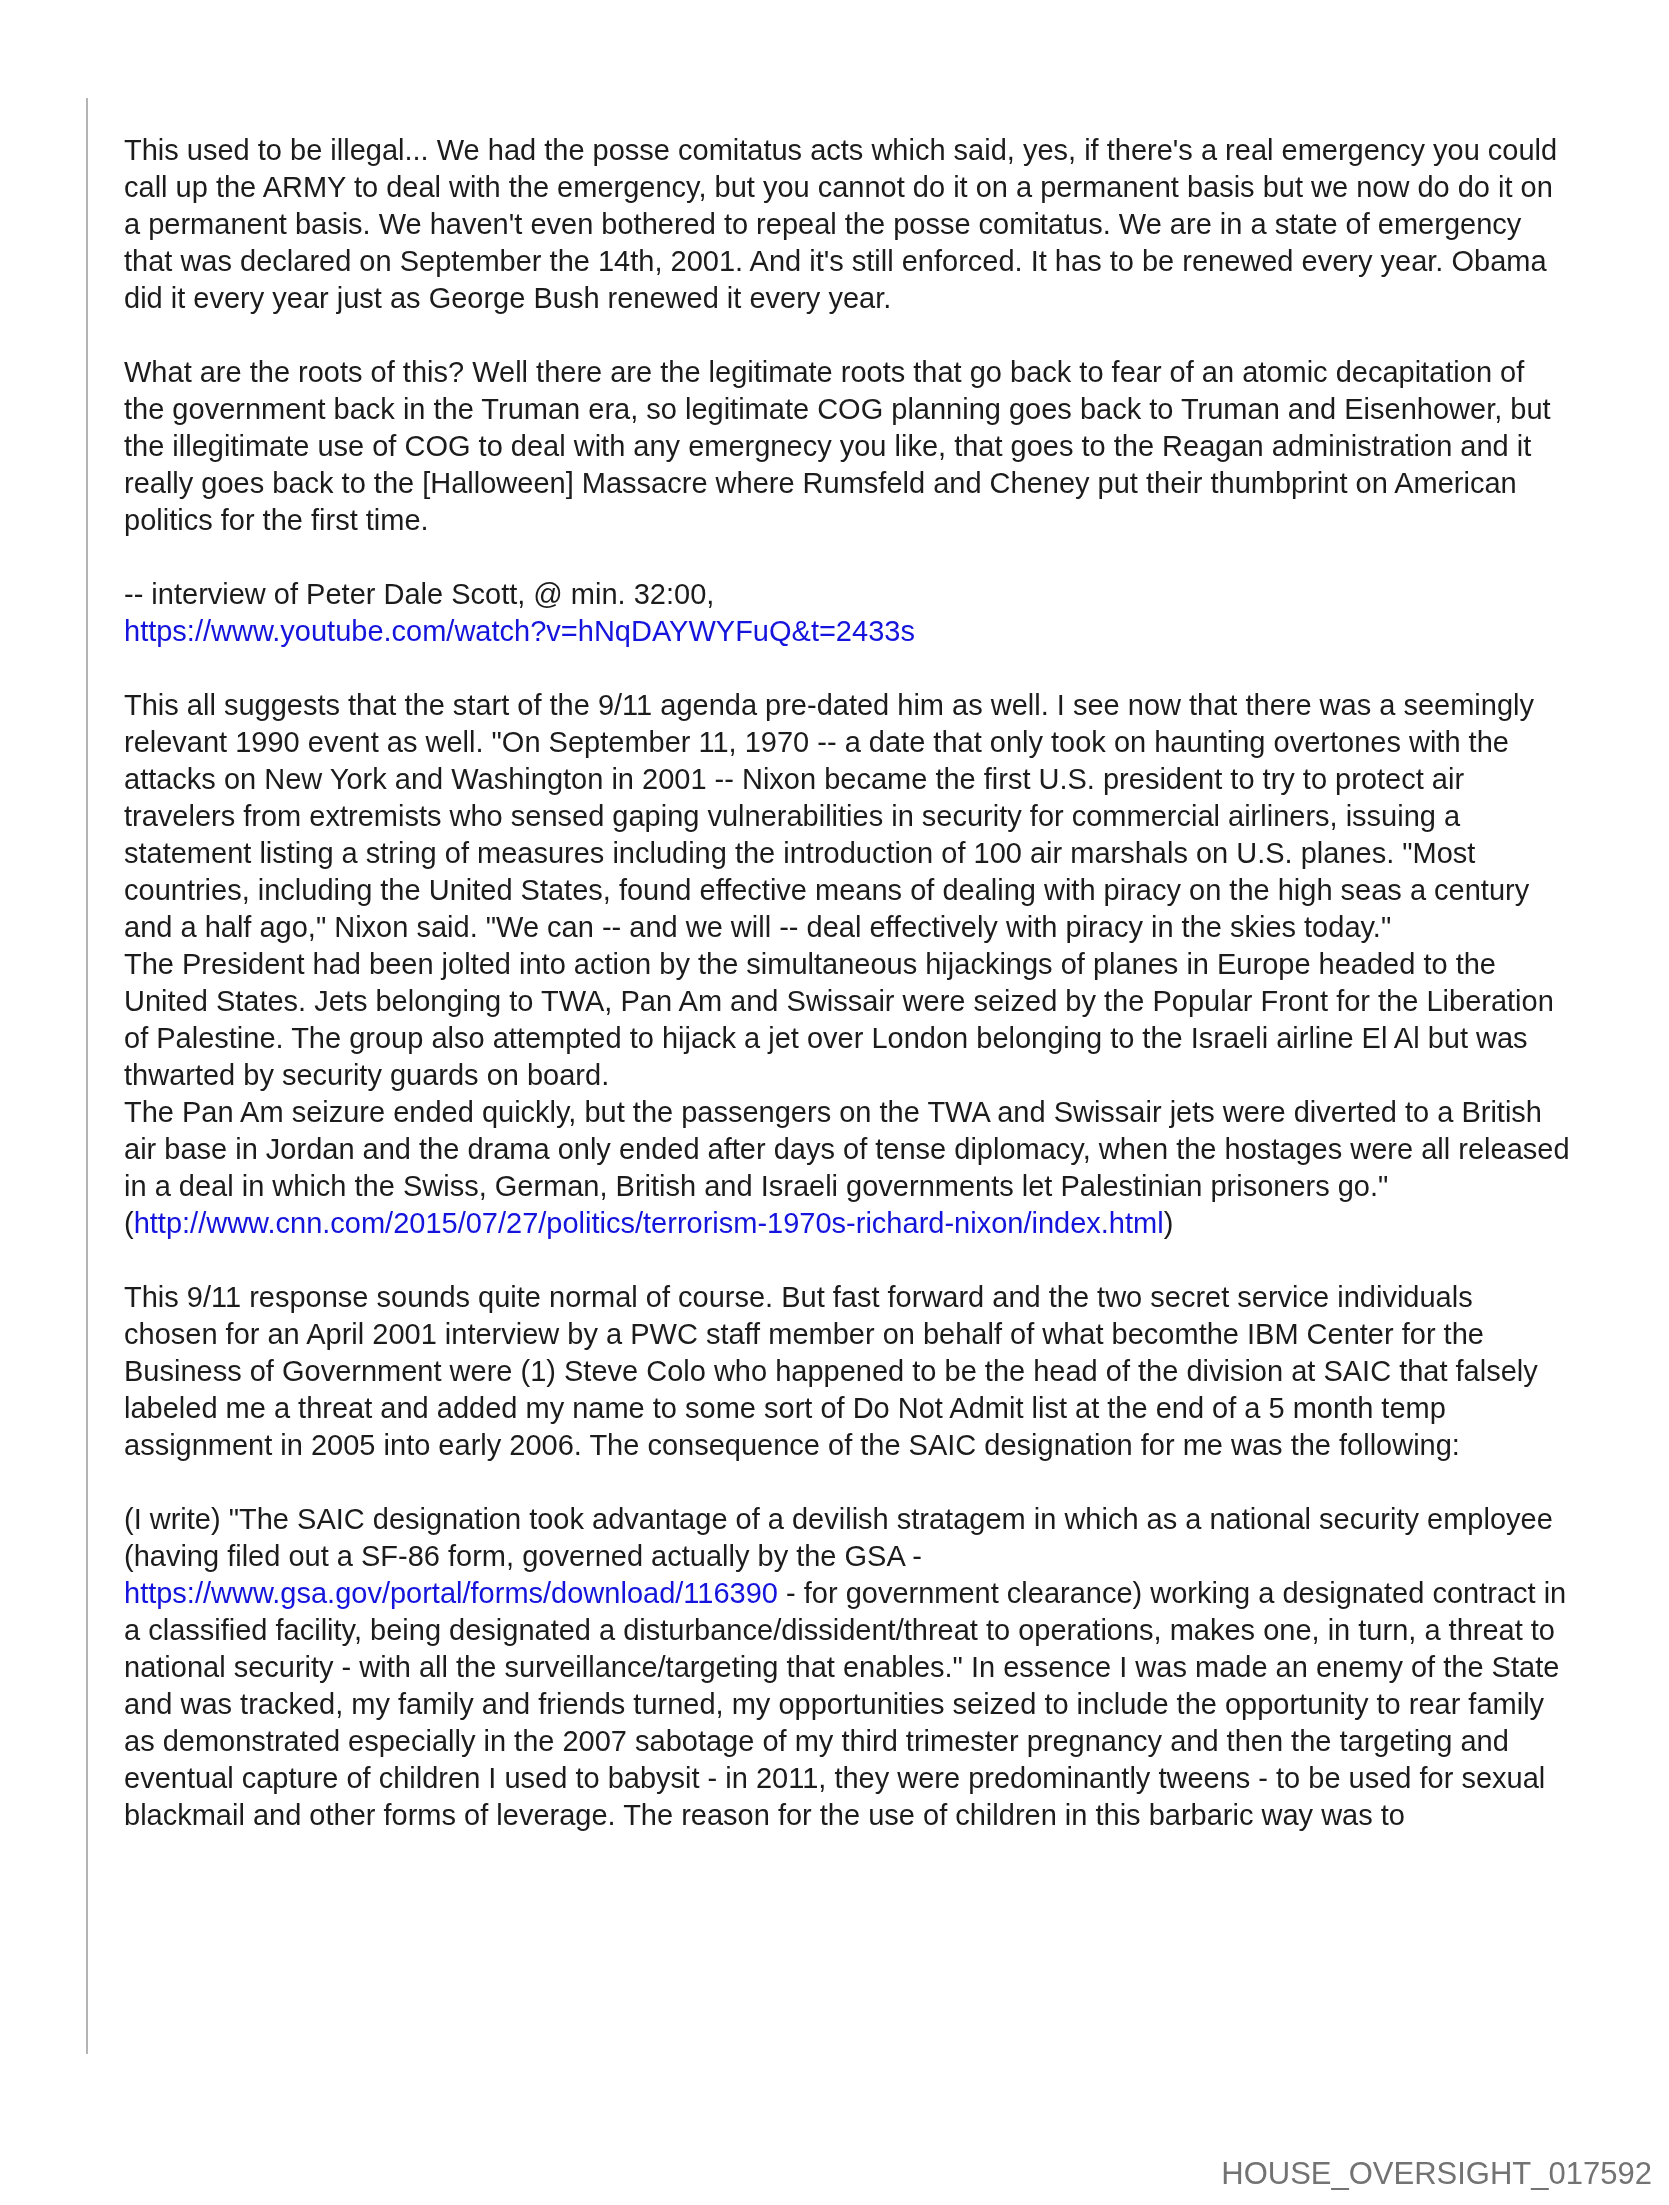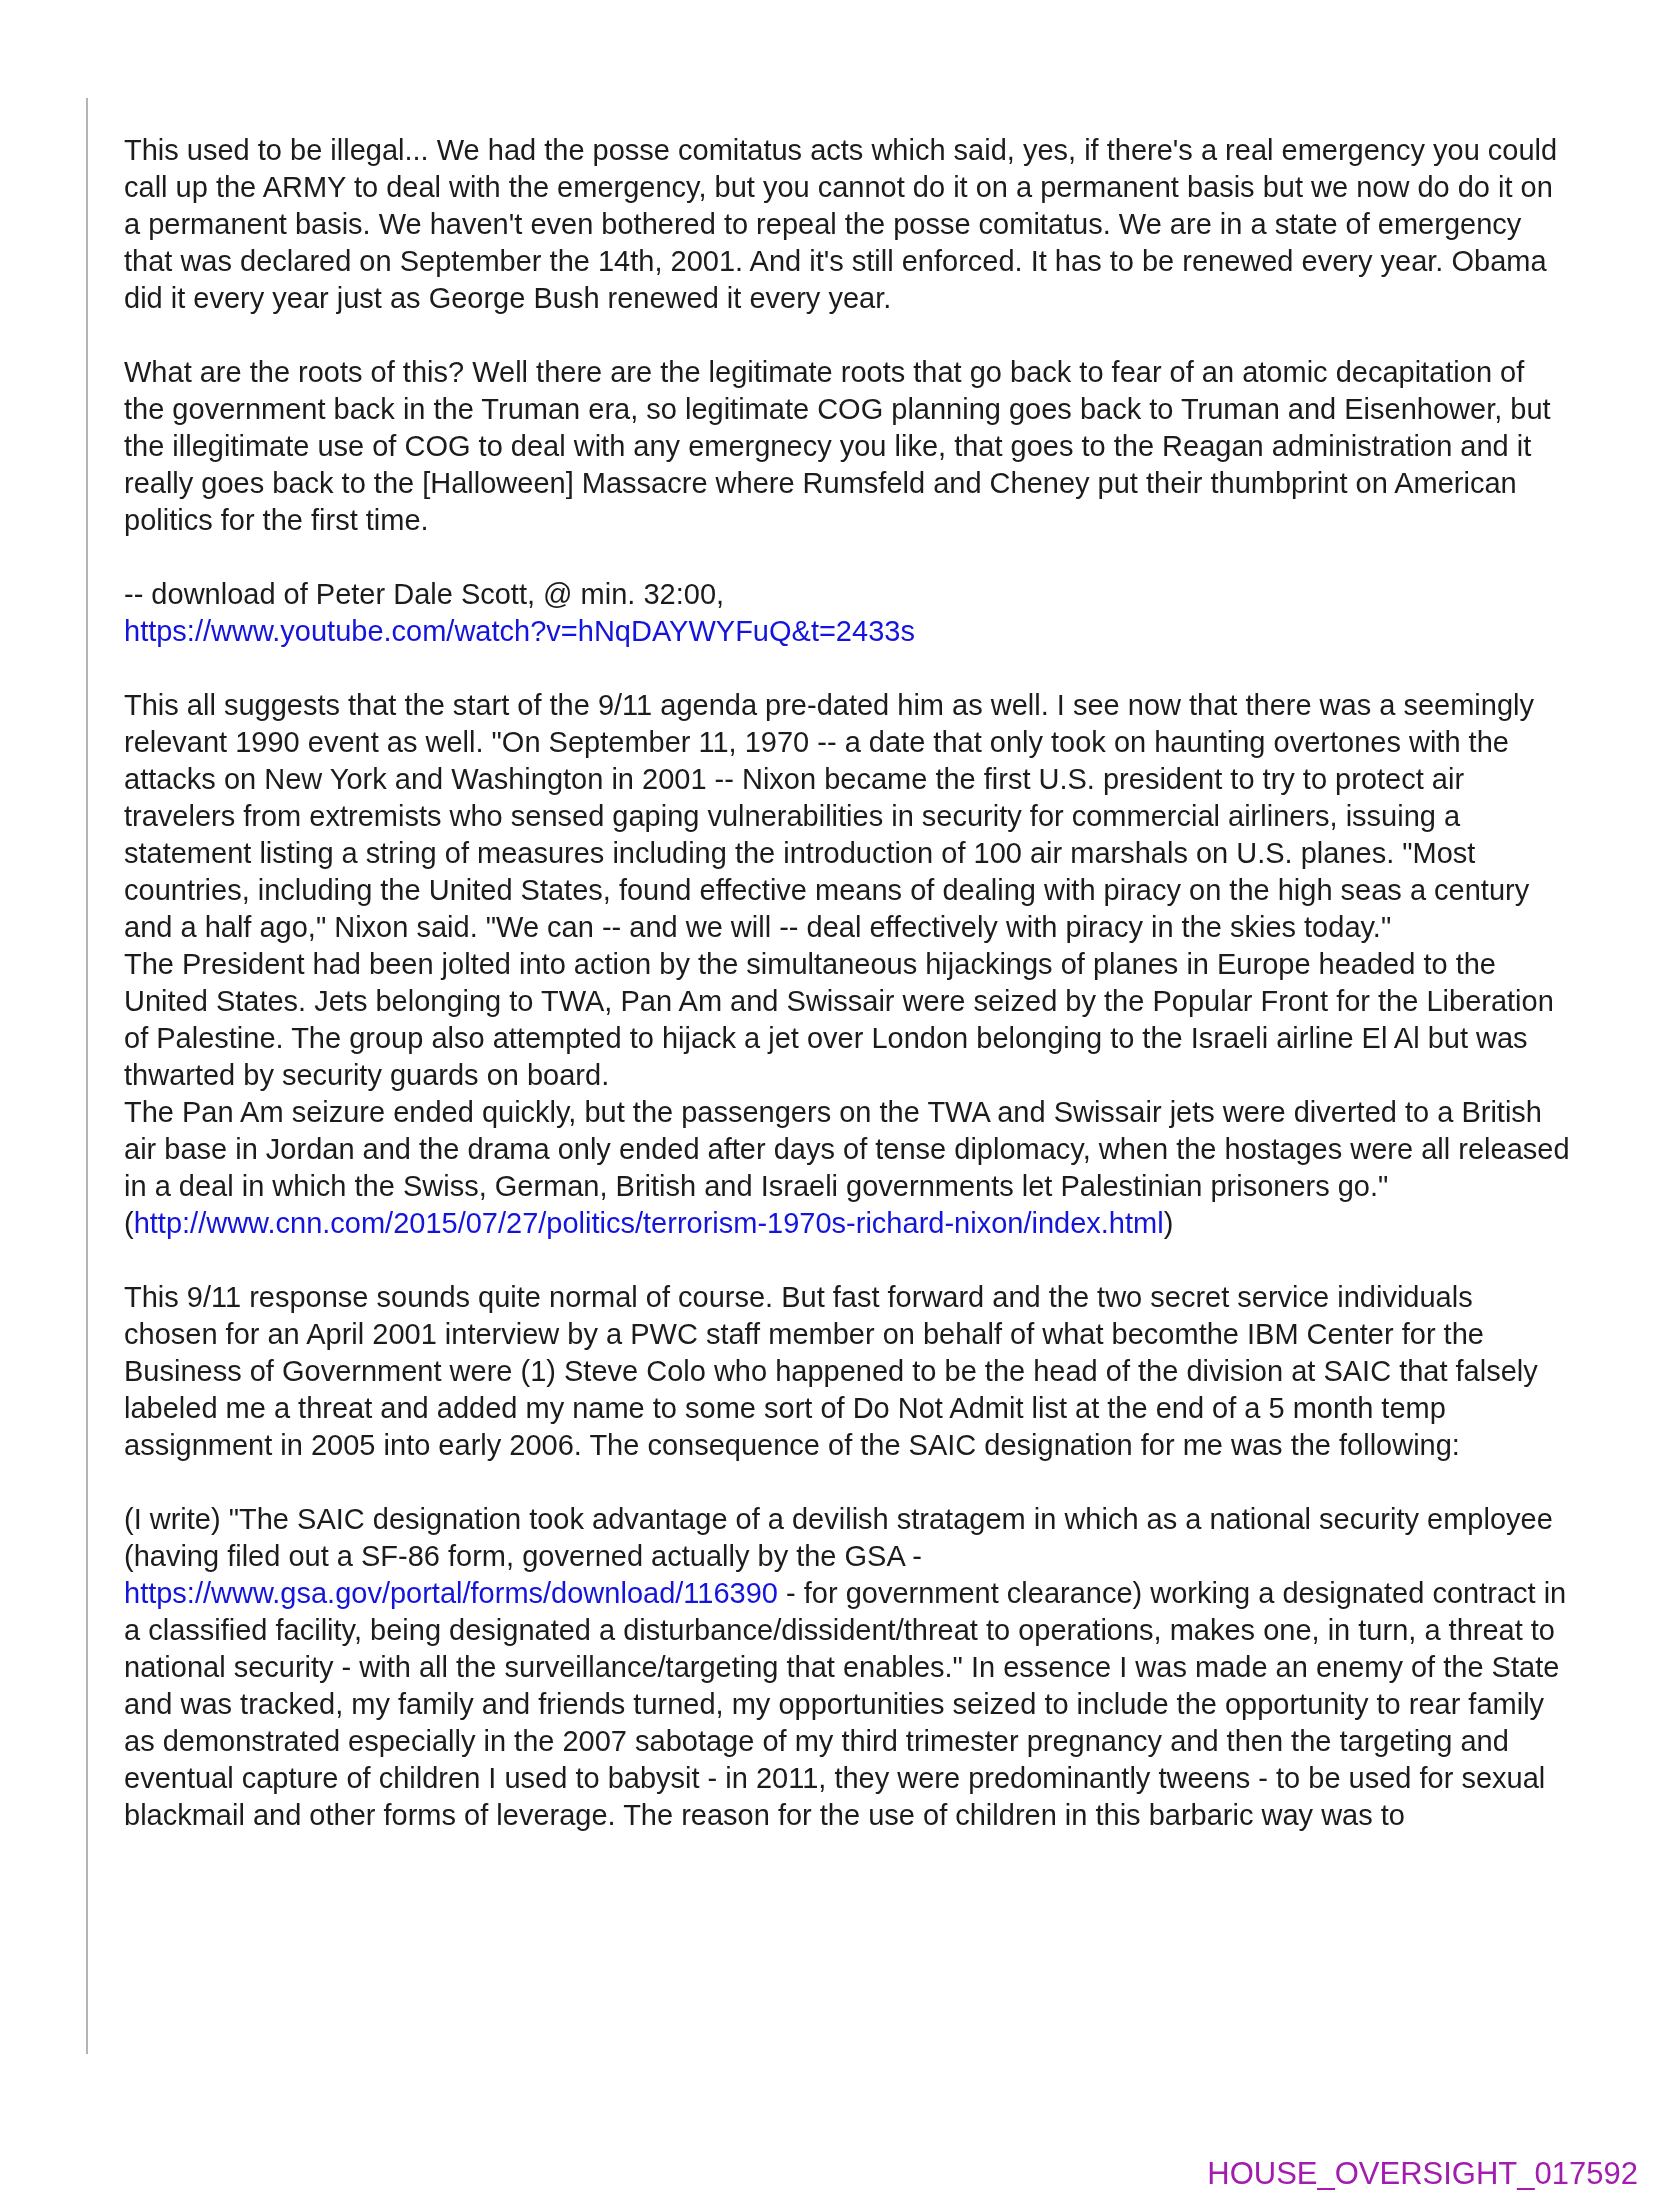--- a/index.html
+++ b/index.html
@@ -31,40 +31,40 @@
   .para { margin: 0 0 37px 0; }
   .para:last-child { margin-bottom: 0; }
   .block { display: block; }
   a.link {
     color: #1414dd;
     cursor: pointer;
   }
   .footer {
     position: absolute;
     top: 2156px;
-    right: 31px;
+    right: 17px;
     font-size: 31px;
     line-height: 36px;
-    color: #a21caf;
+    color: #737373;
     white-space: nowrap;
   }
 </style>
 </head>
 <body>
 
 <div class="margin-rule"></div>
 
 <main class="body-text">
 
   <p class="para">This used to be illegal... We had the posse comitatus acts which said, yes, if there's a real emergency you could call up the ARMY to deal with the emergency, but you cannot do it on a permanent basis but we now do do it on a permanent basis. We haven't even bothered to repeal the posse comitatus. We are in a state of emergency that was declared on September the 14th, 2001. And it's still enforced. It has to be renewed every year. Obama did it every year just as George Bush renewed it every year.</p>
 
   <p class="para">What are the roots of this? Well there are the legitimate roots that go back to fear of an atomic decapitation of the government back in the Truman era, so legitimate COG planning goes back to Truman and Eisenhower, but the illegitimate use of COG to deal with any emergnecy you like, that goes to the Reagan administration and it really goes back to the [Halloween] Massacre where Rumsfeld and Cheney put their thumbprint on American politics for the first time.</p>
 
   <p class="para">
-    <span class="block">-- download of Peter Dale Scott, @ min. 32:00,</span>
+    <span class="block">-- interview of Peter Dale Scott, @ min. 32:00,</span>
     <a class="link">https://www.youtube.com/watch?v=hNqDAYWYFuQ&amp;t=2433s</a>
   </p>
 
   <p class="para">
     <span class="block">This all suggests that the start of the 9/11 agenda pre-dated him as well. I see now that there was a seemingly relevant 1990 event as well. "On September 11, 1970 -- a date that only took on haunting overtones with the attacks on New York and Washington in 2001 -- Nixon became the first U.S. president to try to protect air travelers from extremists who sensed gaping vulnerabilities in security for commercial airliners, issuing a statement listing a string of measures including the introduction of 100 air marshals on U.S. planes. "Most countries, including the United States, found effective means of dealing with piracy on the high seas a century and a half ago," Nixon said. "We can -- and we will -- deal effectively with piracy in the skies today."</span>
     <span class="block">The President had been jolted into action by the simultaneous hijackings of planes in Europe headed to the United States. Jets belonging to TWA, Pan Am and Swissair were seized by the Popular Front for the Liberation of Palestine. The group also attempted to hijack a jet over London belonging to the Israeli airline El Al but was thwarted by security guards on board.</span>
     <span class="block"><span>The Pan Am seizure ended quickly, but the passengers on the TWA and Swissair jets were diverted to a British air base in Jordan and the drama only ended after days of tense diplomacy, when the hostages were all released in a deal in which the Swiss, German, British and Israeli governments let Palestinian prisoners go." (</span><a class="link">http://www.cnn.com/2015/07/27/politics/terrorism-1970s-richard-nixon/index.html</a><span>)</span></span>
   </p>
 
   <p class="para">This 9/11 response sounds quite normal of course. But fast forward and the two secret service individuals chosen for an April 2001 interview by a PWC staff member on behalf of what becomthe IBM Center for the Business of Government were (1) Steve Colo who happened to be the head of the division at SAIC that falsely labeled me a threat and added my name to some sort of Do Not Admit list at the end of a 5 month temp assignment in 2005 into early 2006. The consequence of the SAIC designation for me was the following:</p>

